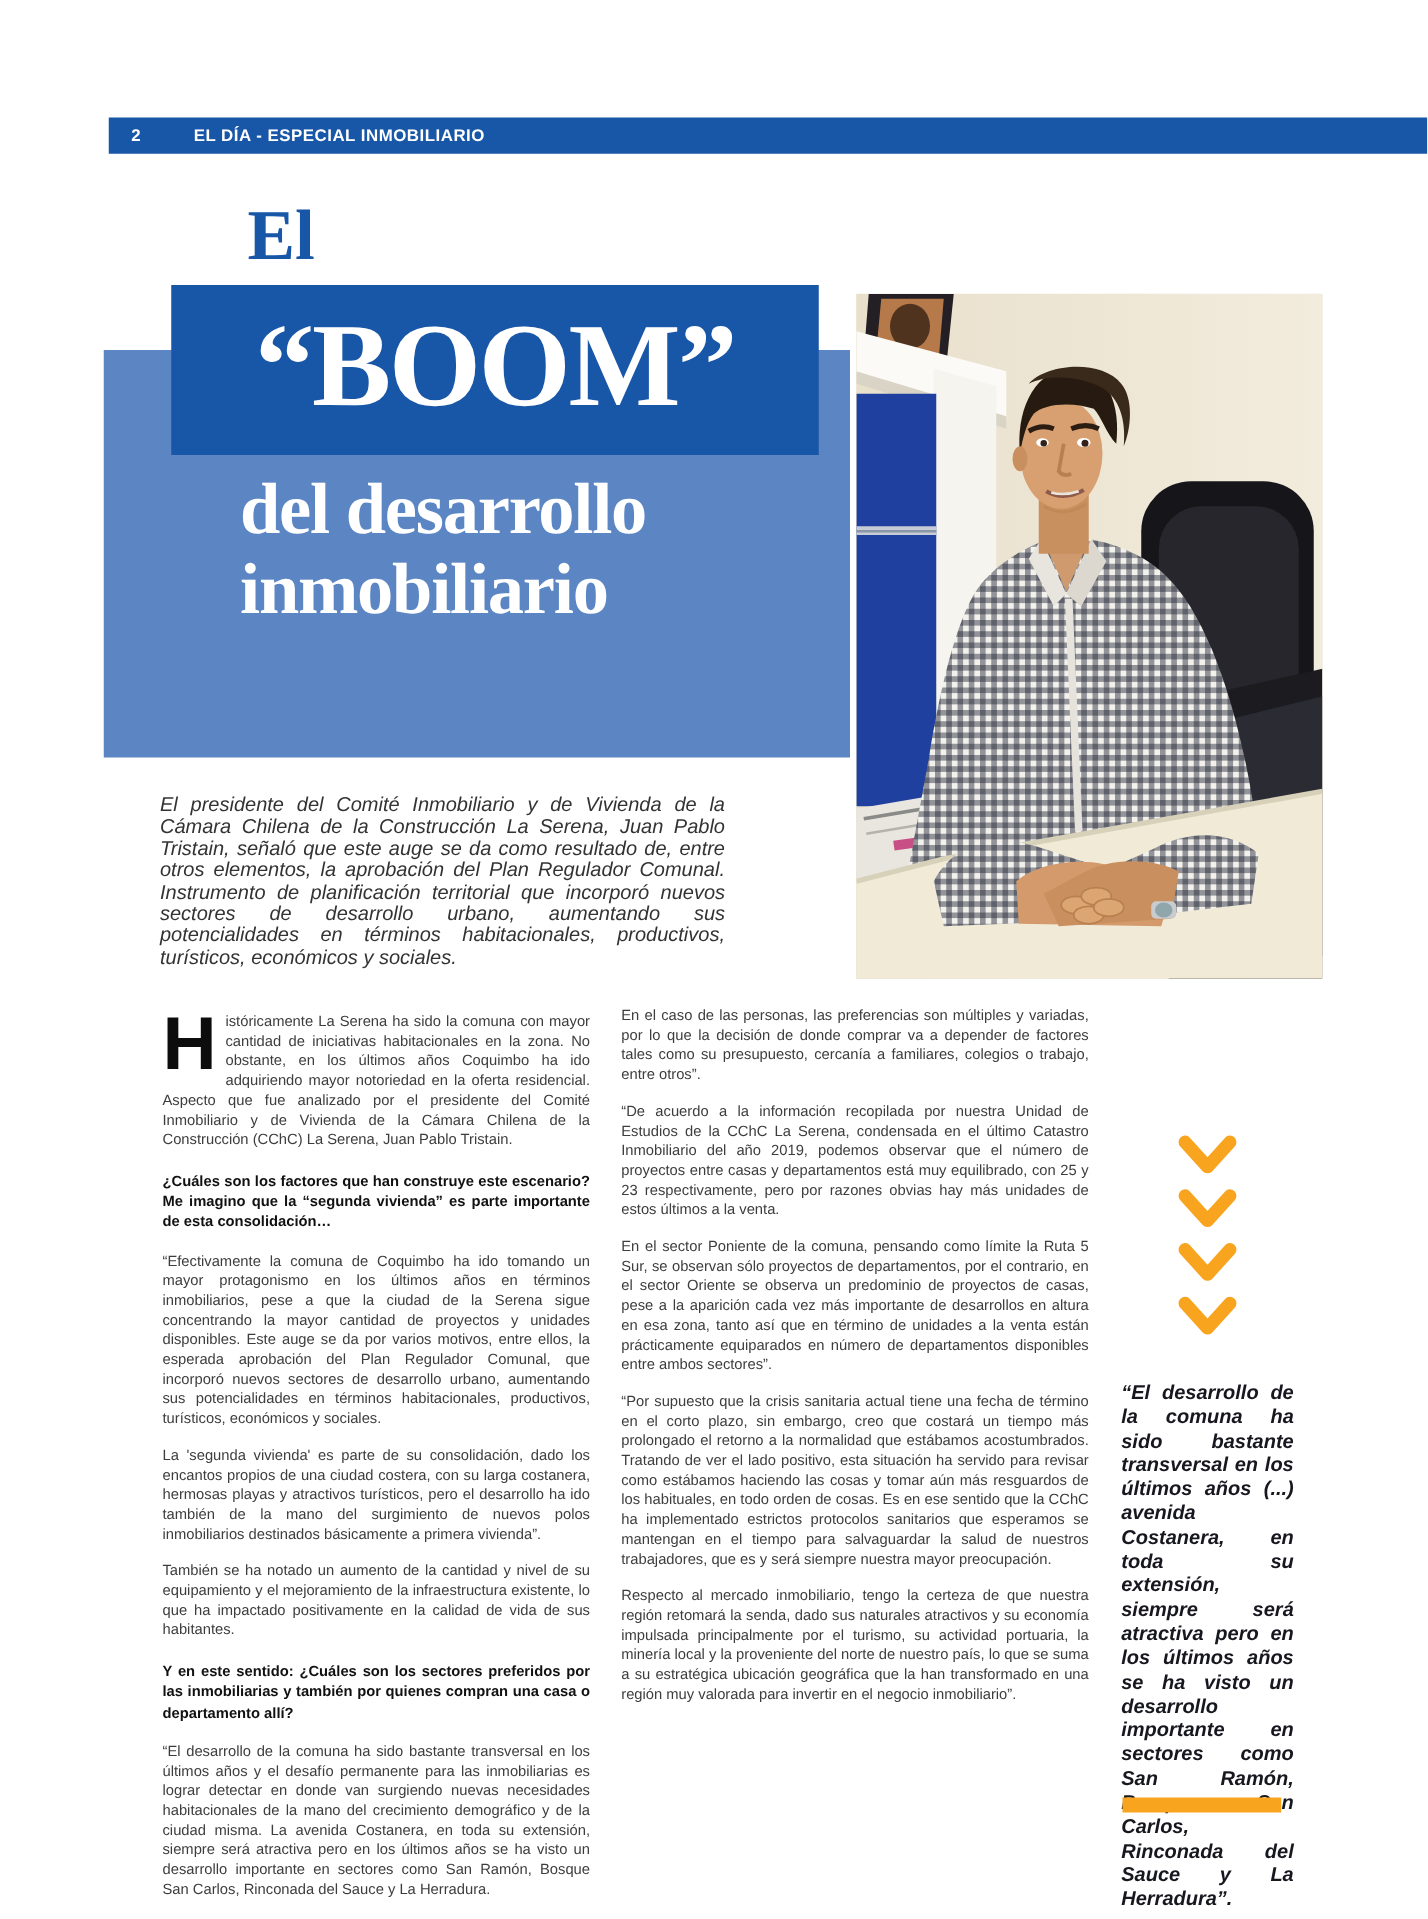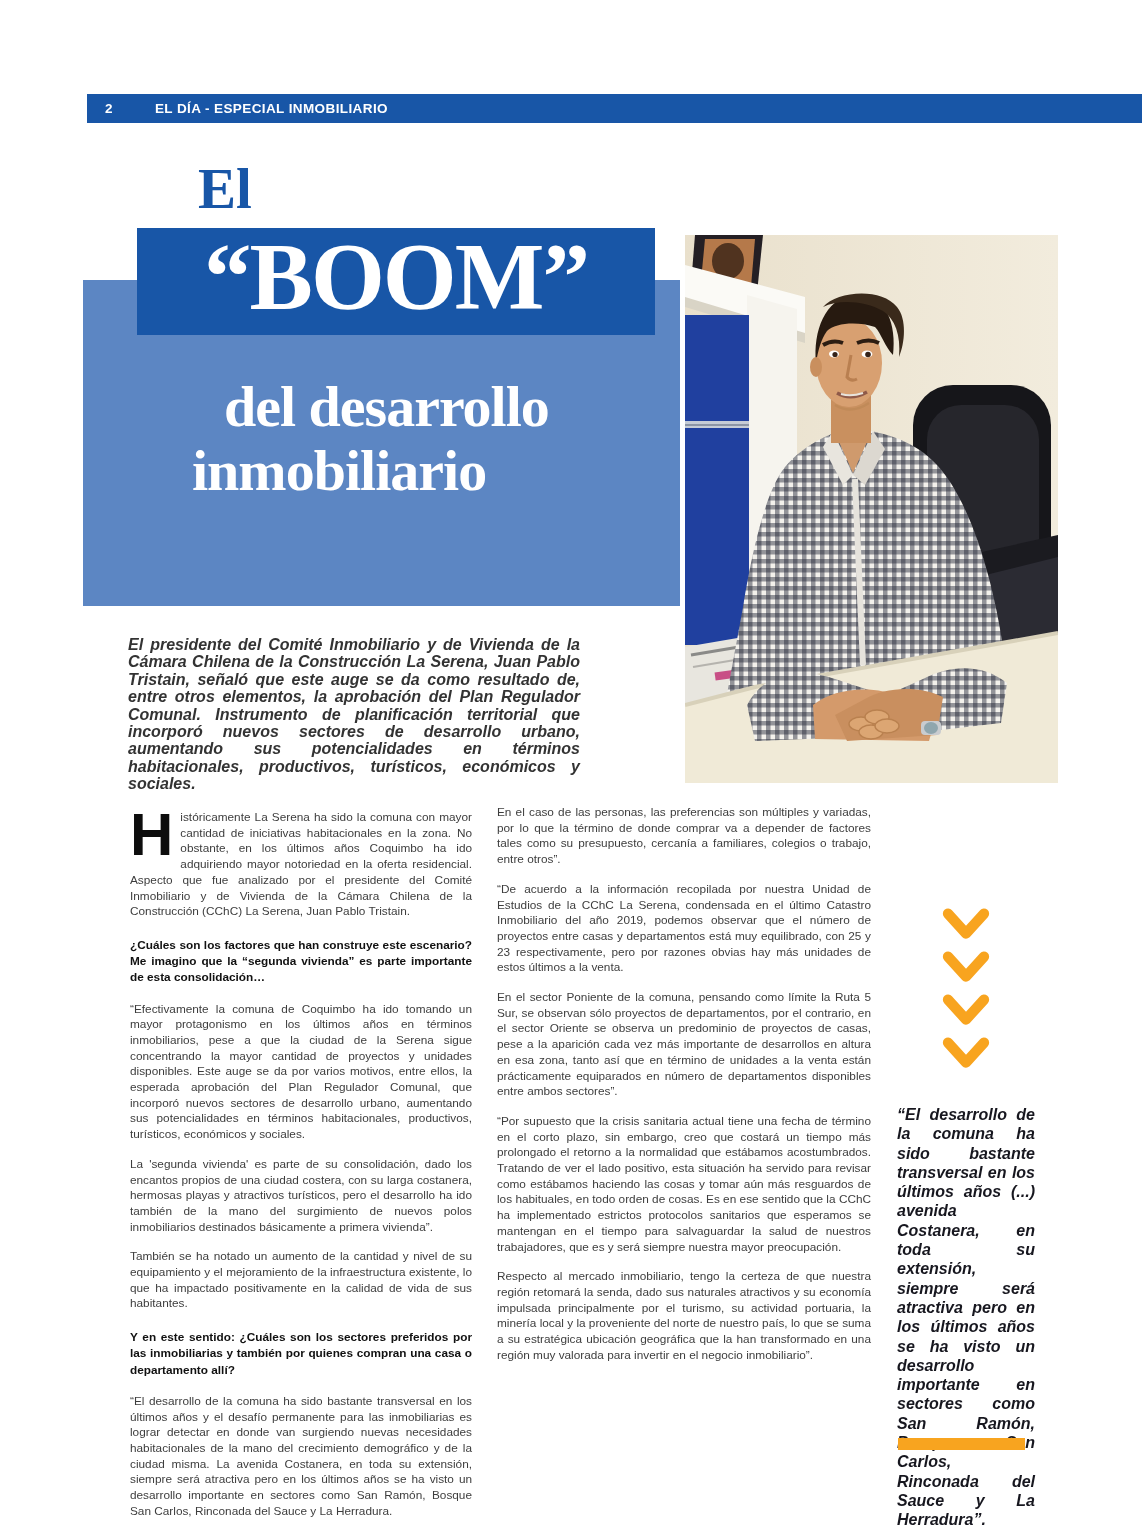--- a/index.html
+++ b/index.html
@@ -33,47 +33,47 @@
   .hero-blue{
     position:absolute;left:83px;top:280px;width:597px;height:326px;
     background:var(--light-blue);
   }
   .kicker{
     position:absolute;left:198px;top:160px;
     font-family:"Liberation Serif", serif;font-weight:bold;
     font-size:57px;line-height:1;color:var(--dark-blue);
   }
   .boom-box{
-    position:absolute;left:137px;top:228px;width:518px;height:107px;
+    position:absolute;left:137px;top:228px;width:518px;height:136px;
     background:var(--dark-blue);
     display:flex;align-items:center;justify-content:center;
   }
   .boom-box span{
     font-family:"Liberation Serif", serif;font-weight:bold;
     font-size:95px;line-height:1;color:#ffffff;letter-spacing:-2px;
     transform:translateY(-4px);
   }
   .hl-sub{
     position:absolute;left:192px;color:#ffffff;
     font-family:"Liberation Serif", serif;font-weight:bold;
     font-size:58px;line-height:1;letter-spacing:-1px;
   }
-  .hl-sub.s1{top:378px;margin-left:32px;}
+  .hl-sub.s1{top:378px;}
   .hl-sub.s2{top:442px;}
   .hl-sub.s3{top:512px;font-weight:normal;font-size:46px;letter-spacing:0;}
   
   .photo{
     position:absolute;left:685px;top:235px;width:373px;height:548px;
     margin:0;overflow:hidden;background:#ece4d2;
   }
   .photo svg{display:block;}
   
   .intro{
     position:absolute;left:128px;top:636px;width:452px;
-    font-weight:bold;font-style:italic;
+    font-weight:normal;font-style:italic;
     font-size:16px;line-height:17.4px;color:#333333;
     text-align:justify;margin:0;
   }
   
   .col{
     position:absolute;
     font-size:11.8px;line-height:15.7px;color:var(--body-text);
     text-align:justify;
   }
   #col1{left:130px;top:810px;width:342px;}
@@ -237,21 +237,21 @@
     <div class="col" id="col1">
         <p class="a"><span class="dropcap">H</span>istóricamente La Serena ha sido la comuna con mayor cantidad de iniciativas habitacionales en la zona. No obstante, en los últimos años Coquimbo ha ido adquiriendo mayor notoriedad en la oferta residencial. Aspecto que fue analizado por el presidente del Comité Inmobiliario y de Vivienda de la Cámara Chilena de la Construcción (CChC) La Serena, Juan Pablo Tristain.</p>
         <p class="q">¿Cuáles son los factores que han construye este escenario? Me imagino que la “segunda vivienda” es parte importante de esta consolidación…</p>
         <p class="a">“Efectivamente la comuna de Coquimbo ha ido tomando un mayor protagonismo en los últimos años en términos inmobiliarios, pese a que la ciudad de la Serena sigue concentrando la mayor cantidad de proyectos y unidades disponibles. Este auge se da por varios motivos, entre ellos, la esperada aprobación del Plan Regulador Comunal, que incorporó nuevos sectores de desarrollo urbano, aumentando sus potencialidades en términos habitacionales, productivos, turísticos, económicos y sociales.</p>
         <p class="a">La 'segunda vivienda' es parte de su consolidación, dado los encantos propios de una ciudad costera, con su larga costanera, hermosas playas y atractivos turísticos, pero el desarrollo ha ido también de la mano del surgimiento de nuevos polos inmobiliarios destinados básicamente a primera vivienda”.</p>
         <p class="a">También se ha notado un aumento de la cantidad y nivel de su equipamiento y el mejoramiento de la infraestructura existente, lo que ha impactado positivamente en la calidad de vida de sus habitantes.</p>
         <p class="q">Y en este sentido: ¿Cuáles son los sectores preferidos por las inmobiliarias y también por quienes compran una casa o departamento allí?</p>
         <p class="a">“El desarrollo de la comuna ha sido bastante transversal en los últimos años y el desafío permanente para las inmobiliarias es lograr detectar en donde van surgiendo nuevas necesidades habitacionales de la mano del crecimiento demográfico y de la ciudad misma. La avenida Costanera, en toda su extensión, siempre será atractiva pero en los últimos años se ha visto un desarrollo importante en sectores como San Ramón, Bosque San Carlos, Rinconada del Sauce y La Herradura.</p>
       </div>
     <div class="col" id="col2">
-        <p class="a">En el caso de las personas, las preferencias son múltiples y variadas, por lo que la término de donde comprar va a depender de factores tales como su presupuesto, cercanía a familiares, colegios o trabajo, entre otros”.</p>
+        <p class="a">En el caso de las personas, las preferencias son múltiples y variadas, por lo que la decisión de donde comprar va a depender de factores tales como su presupuesto, cercanía a familiares, colegios o trabajo, entre otros”.</p>
         <p class="a">“De acuerdo a la información recopilada por nuestra Unidad de Estudios de la CChC La Serena, condensada en el último Catastro Inmobiliario del año 2019, podemos observar que el número de proyectos entre casas y departamentos está muy equilibrado, con 25 y 23 respectivamente, pero por razones obvias hay más unidades de estos últimos a la venta.</p>
         <p class="a">En el sector Poniente de la comuna, pensando como límite la Ruta 5 Sur, se observan sólo proyectos de departamentos, por el contrario, en el sector Oriente se observa un predominio de proyectos de casas, pese a la aparición cada vez más importante de desarrollos en altura en esa zona, tanto así que en término de unidades a la venta están prácticamente equiparados en número de departamentos disponibles entre ambos sectores”.</p>
         <p class="a">“Por supuesto que la crisis sanitaria actual tiene una fecha de término en el corto plazo, sin embargo, creo que costará un tiempo más prolongado el retorno a la normalidad que estábamos acostumbrados. Tratando de ver el lado positivo, esta situación ha servido para revisar como estábamos haciendo las cosas y tomar aún más resguardos de los habituales, en todo orden de cosas. Es en ese sentido que la CChC ha implementado estrictos protocolos sanitarios que esperamos se mantengan en el tiempo para salvaguardar la salud de nuestros trabajadores, que es y será siempre nuestra mayor preocupación.</p>
         <p class="a">Respecto al mercado inmobiliario, tengo la certeza de que nuestra región retomará la senda, dado sus naturales atractivos y su economía impulsada principalmente por el turismo, su actividad portuaria, la minería local y la proveniente del norte de nuestro país, lo que se suma a su estratégica ubicación geográfica que la han transformado en una región muy valorada para invertir en el negocio inmobiliario”.</p>
       </div>
   </main>
 
   <aside class="sidebar">
     <div class="chevrons" id="chevrons">
         <svg width="50" height="34" viewBox="0 0 52 36">

